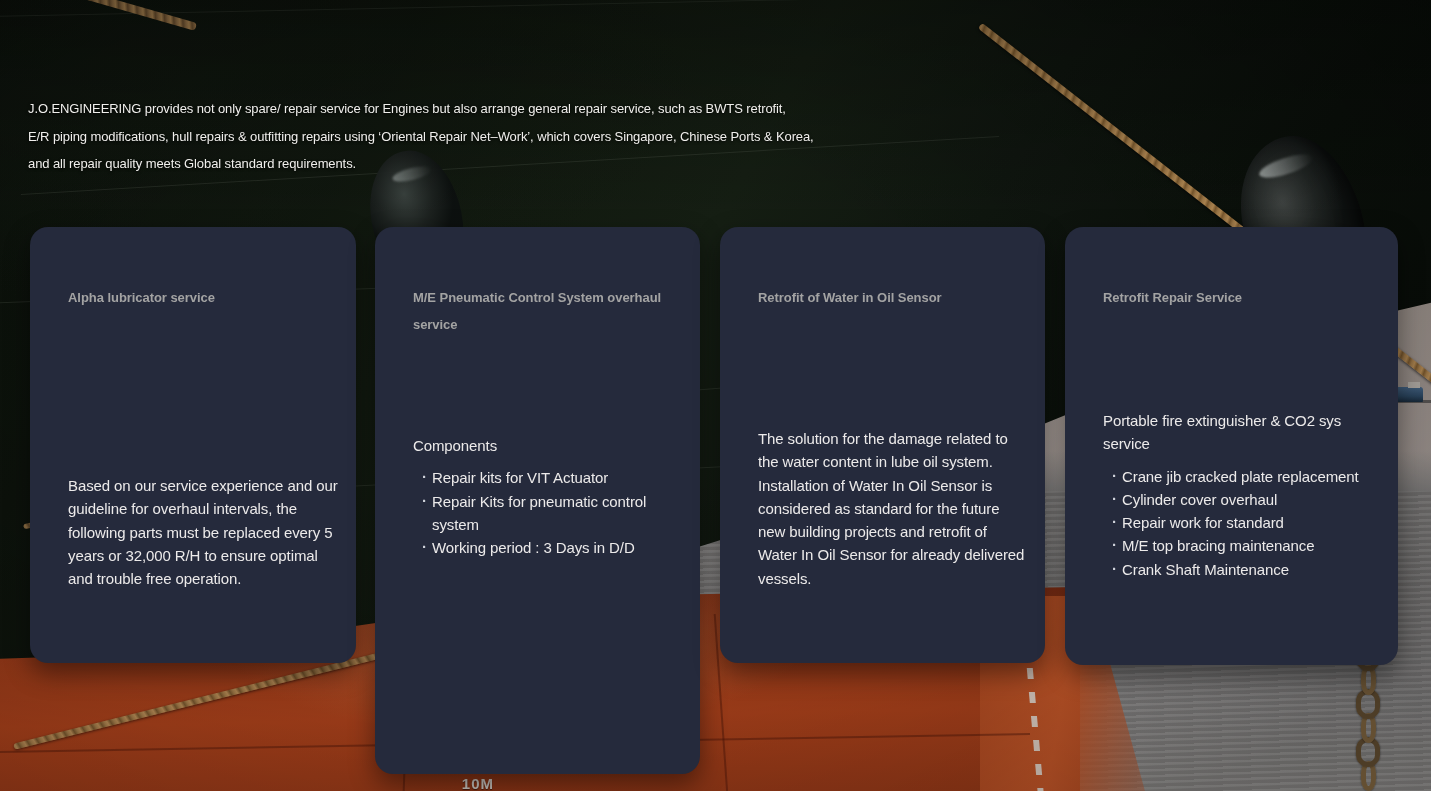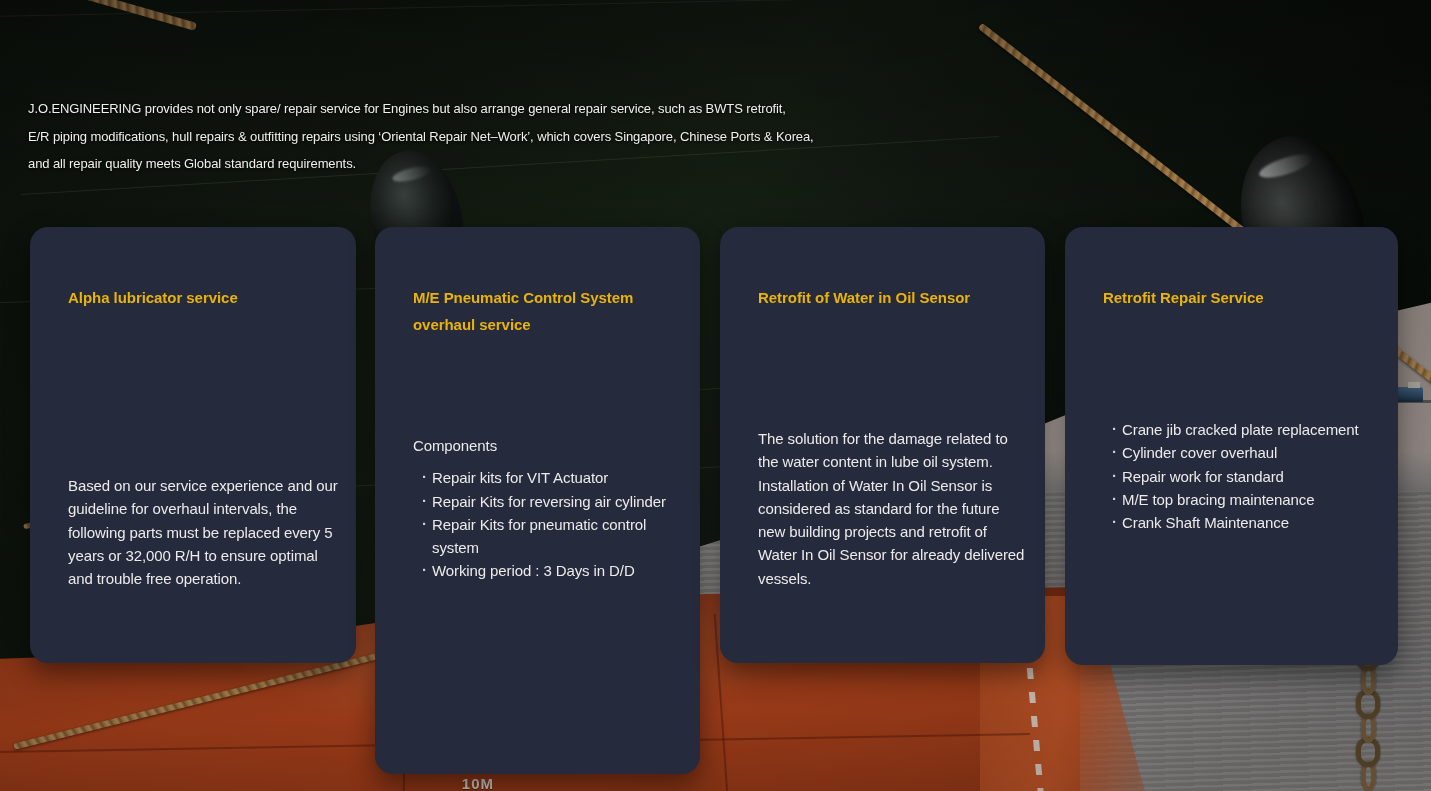--- a/index.html
+++ b/index.html
@@ -334,22 +334,22 @@
   .card.c1 { left: 0px;    width: 326px; height: 436px; }
   .card.c2 { left: 345px;  width: 325px; height: 547px; }
   .card.c3 { left: 690px;  width: 325px; height: 436px; }
   .card.c4 { left: 1035px; width: 333px; height: 438px; }
 
   .card-title {
     position: absolute;
     left: 38px;
     top: 57px;
     right: 22px;
-    color: #eab308;
-    font-size: 15px;
+    color: #a3a3a3;
+    font-size: 13px;
     font-weight: bold;
     line-height: 27px;
     letter-spacing: -0.05px;
   }
 
   .card-body {
     position: absolute;
     left: 38px;
     right: 16px;
     color: #eceaea;
@@ -459,37 +459,37 @@
         <p class="lead">Based on our service experience and our guideline for overhaul intervals, the following parts must be replaced every 5 years or 32,000 R/H to ensure optimal and trouble free operation.</p>
       </div>
     </div>
 
     <div class="card c2">
       <div class="card-title">M/E Pneumatic Control System overhaul service</div>
       <div class="card-body">
         <p class="lead">Components</p>
         <ul class="bullets">
           <li>Repair kits for VIT Actuator</li>
-          <li>Repair Kits for reversing air cylinder</li>
           <li>Repair Kits for pneumatic control system</li>
           <li>Working period : 3 Days in D/D</li>
         </ul>
       </div>
     </div>
 
     <div class="card c3">
       <div class="card-title">Retrofit of Water in Oil Sensor</div>
       <div class="card-body">
         <p class="lead">The solution for the damage related to the water content in lube oil system. Installation of Water In Oil Sensor is considered as standard for the future new building projects and retrofit of Water In Oil Sensor for already delivered vessels.</p>
       </div>
     </div>
 
     <div class="card c4">
       <div class="card-title">Retrofit Repair Service</div>
       <div class="card-body">
+        <p class="lead">Portable fire extinguisher &amp; CO2 sys service</p>
         <ul class="bullets">
           <li>Crane jib cracked plate replacement</li>
           <li>Cylinder cover overhaul</li>
           <li>Repair work for standard</li>
           <li>M/E top bracing maintenance</li>
           <li>Crank Shaft Maintenance</li>
         </ul>
       </div>
     </div>
 

